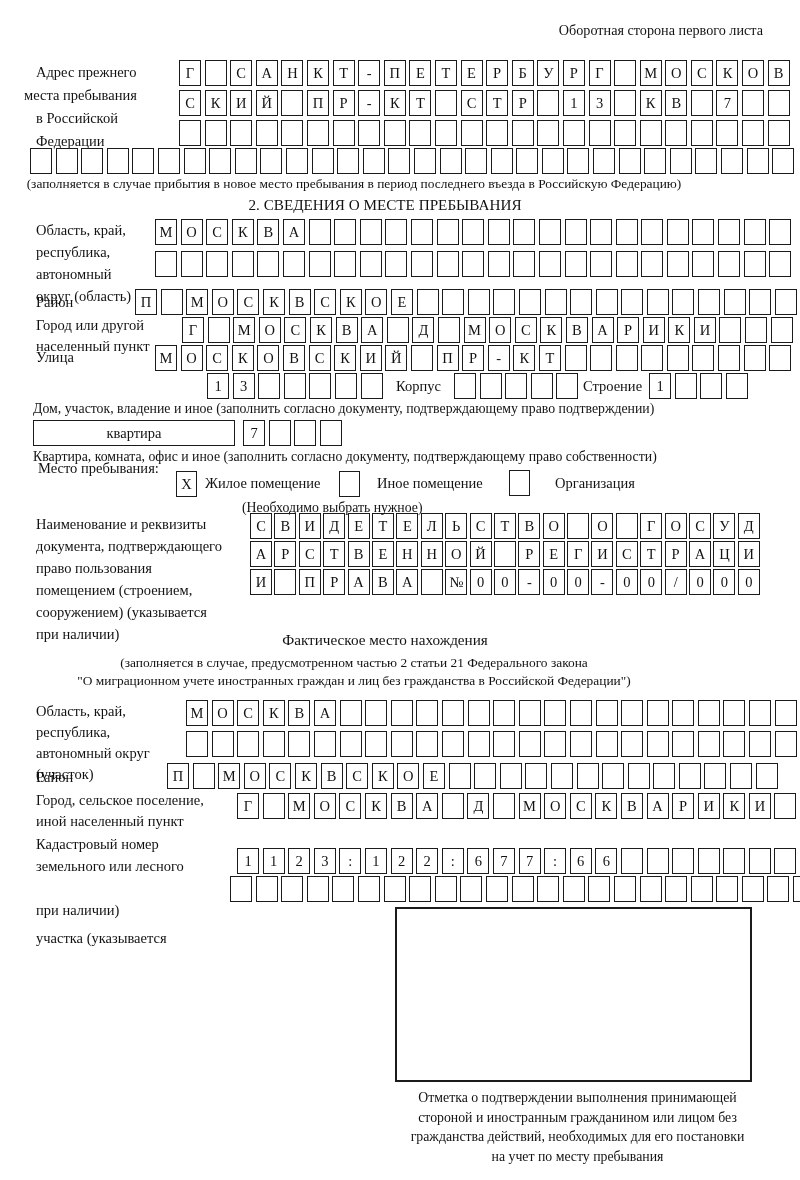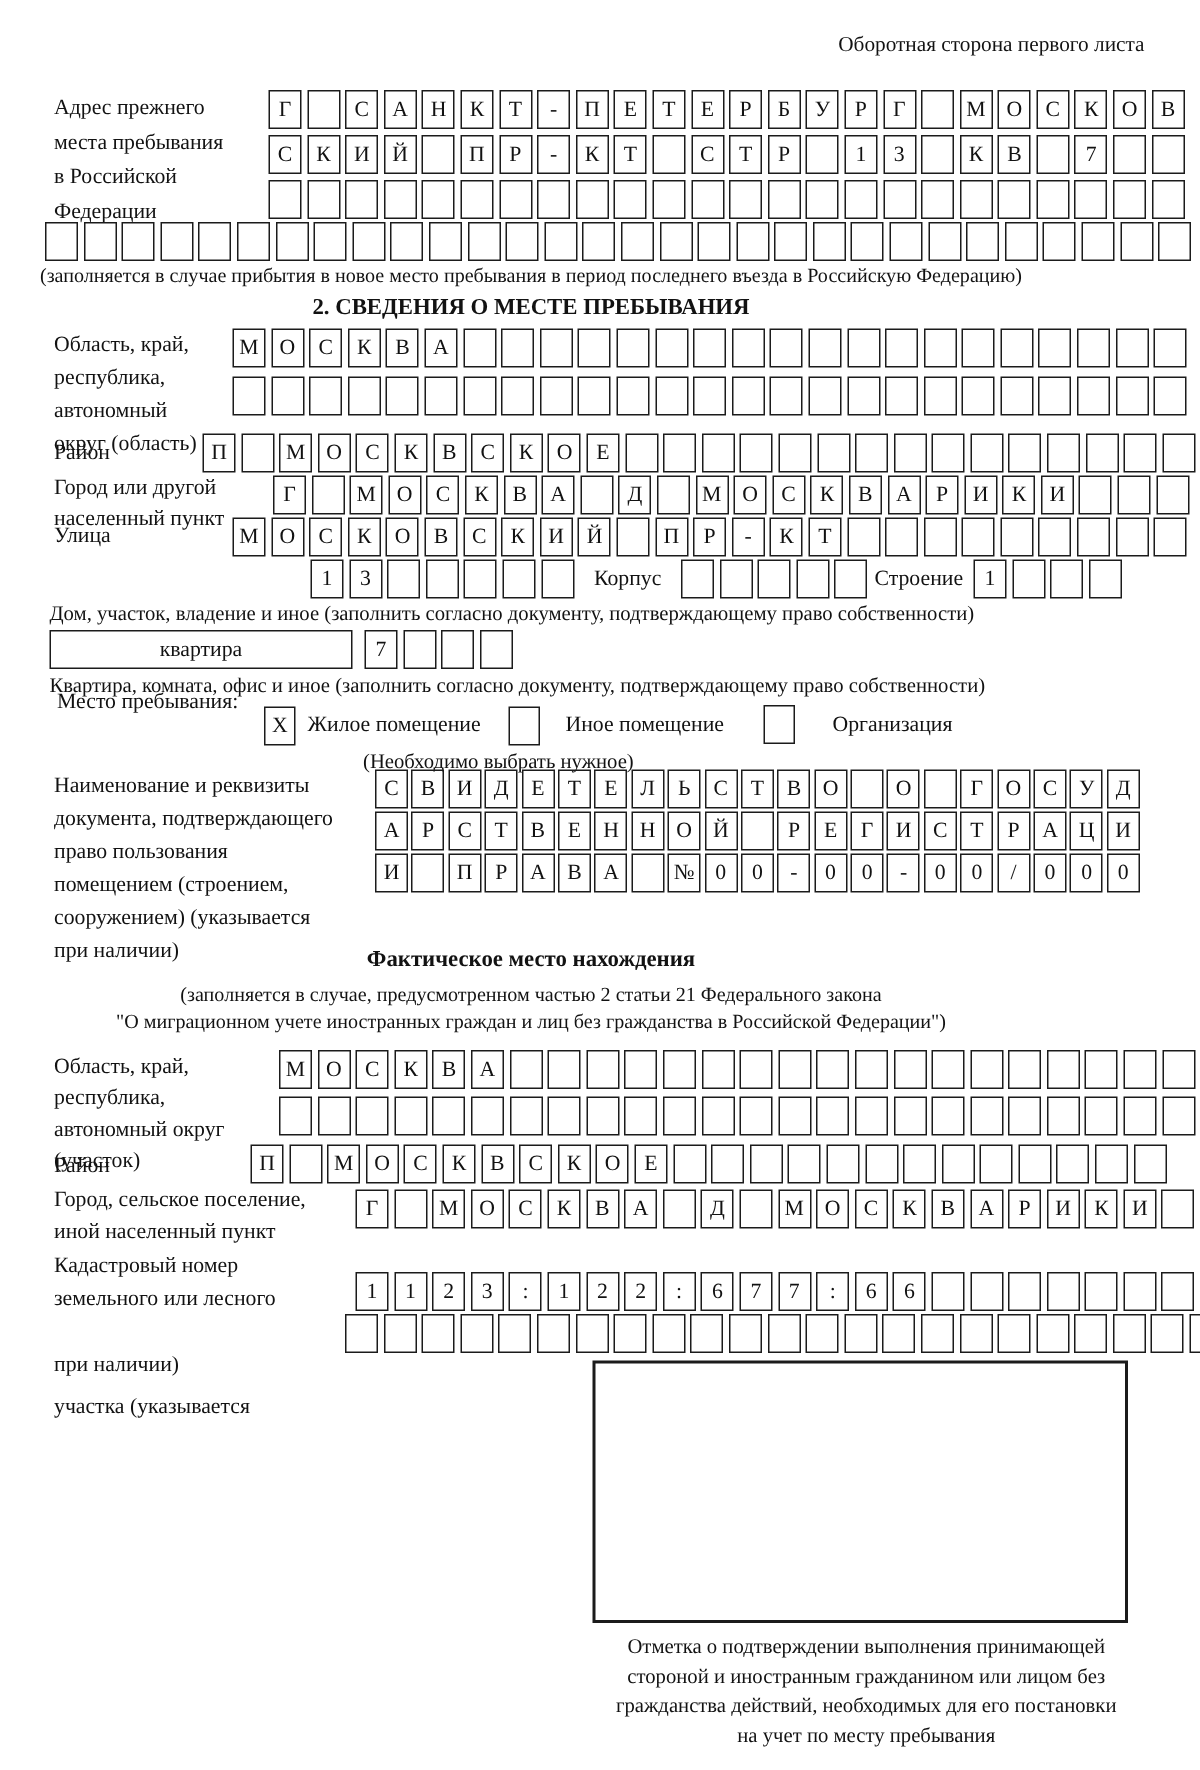--- a/index.html
+++ b/index.html
@@ -4,21 +4,21 @@
 <style>
   html,body { margin:0; padding:0; background:#fff; }
   .page {
     position:relative; width:800px; height:1180px; background:#ffffff;
     font-family:"Liberation Serif","DejaVu Serif",serif; color:#121212;
     overflow:hidden;
   }
   .lbl { position:absolute; font-size:14.5px; line-height:20px; white-space:nowrap; }
   .cap { position:absolute; font-size:13.4px; white-space:nowrap; }
   .center { left:0; width:708px; text-align:center; }
-  .bold { font-weight:bold; }
+  .bold { font-weight:normal;padding-left:31px; }
   .row { position:absolute; display:flex; }
   .cell {
     width:22px; height:26px; border:1.7px solid #1b1b1b; margin-right:3.6px;
     box-sizing:border-box; display:flex; align-items:center; justify-content:center;
     font-size:14.5px; flex:none;
   }
   .tight .cell { margin-right:2.4px; }
   .wbox {
     position:absolute; border:1.7px solid #1b1b1b; box-sizing:border-box;
     display:flex; align-items:center; justify-content:center; font-size:14.5px;
@@ -32,21 +32,21 @@
   .stampcap { position:absolute; font-size:13.8px; line-height:19.5px; text-align:center; }
 </style>
 </head>
 <body>
 
 <div class="page">
 
   <div class="cap" style="top:22px; right:37px; font-size:14.2px">Оборотная сторона первого листа</div>
 
   <div class="lbl" style="left:36px; top:62px">Адрес прежнего</div>
-  <div class="lbl" style="left:36px; top:85px">места пребывания</div>
+  <div class="lbl" style="left:24px; top:85px">места пребывания</div>
   <div class="lbl" style="left:36px; top:108px">в Российской</div>
   <div class="lbl" style="left:36px; top:131px">Федерации</div>
 
   <div class="row" style="left:179px; top:60px">
       <span class="cell">Г</span>
       <span class="cell"></span>
       <span class="cell">С</span>
       <span class="cell">А</span>
       <span class="cell">Н</span>
       <span class="cell">К</span>
@@ -323,21 +323,21 @@
       <span class="cell"></span>
     </div>
   <div class="lbl" style="left:583px; top:376px">Строение</div>
   <div class="row" style="left:649px; top:373px">
       <span class="cell">1</span>
       <span class="cell"></span>
       <span class="cell"></span>
       <span class="cell"></span>
     </div>
 
-  <div class="cap" style="left:33px; top:401px; font-size:13.8px">Дом, участок, владение и иное (заполнить согласно документу, подтверждающему право собственности)</div>
+  <div class="cap" style="left:33px; top:401px; font-size:13.8px">Дом, участок, владение и иное (заполнить согласно документу, подтверждающему право подтверждении)</div>
 
   <div class="wbox" style="left:33px; top:420px; width:202px; height:26px">квартира</div>
   <div class="row" style="left:243px; top:420px">
       <span class="cell">7</span>
       <span class="cell"></span>
       <span class="cell"></span>
       <span class="cell"></span>
     </div>
 
   <div class="cap" style="left:33px; top:449px; font-size:13.8px">Квартира, комната, офис и иное (заполнить согласно документу, подтверждающему право собственности)</div>

